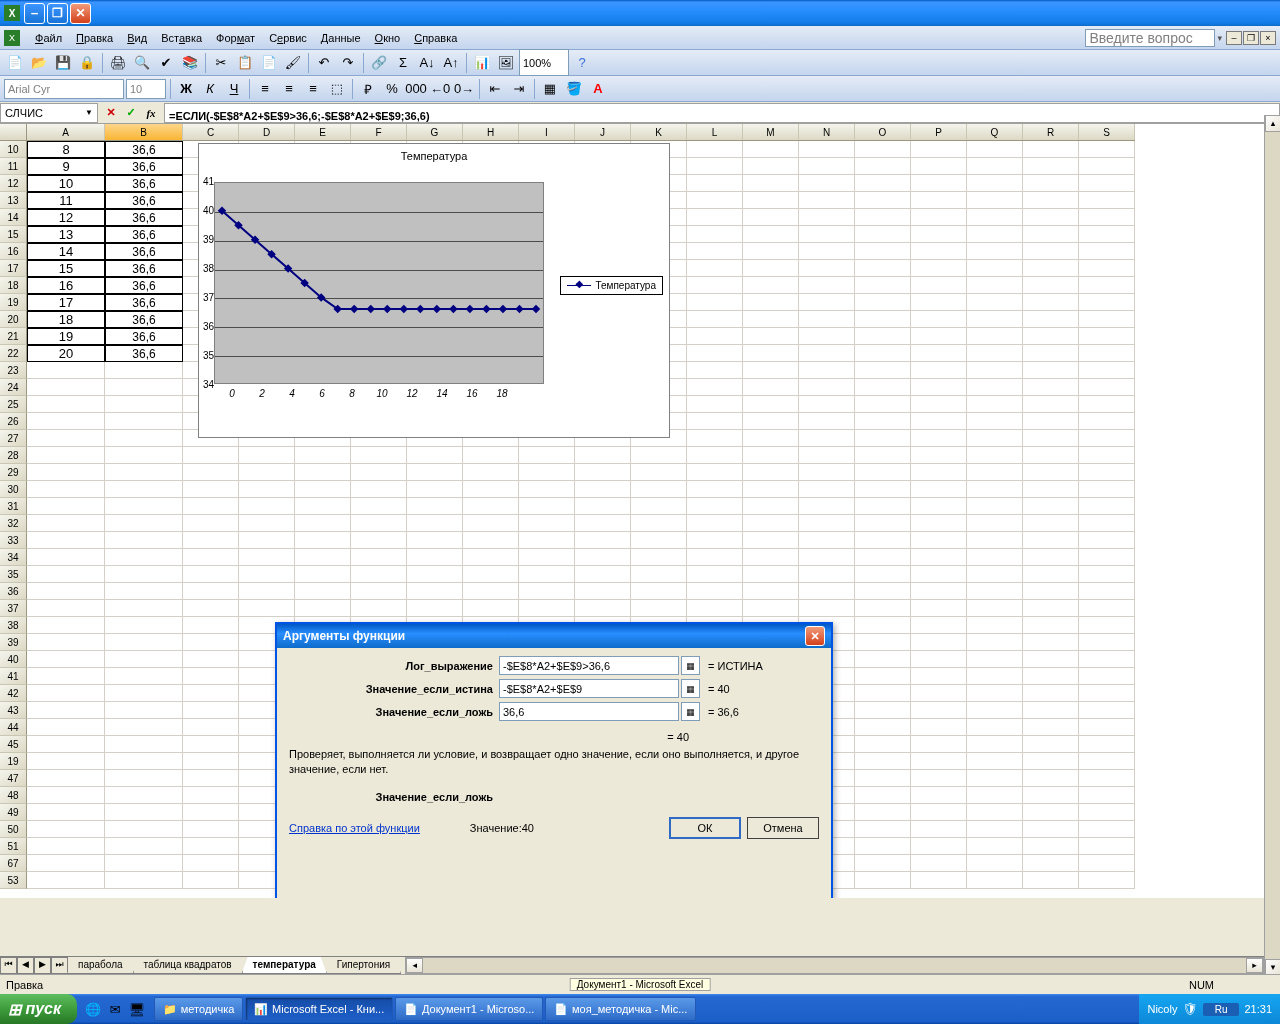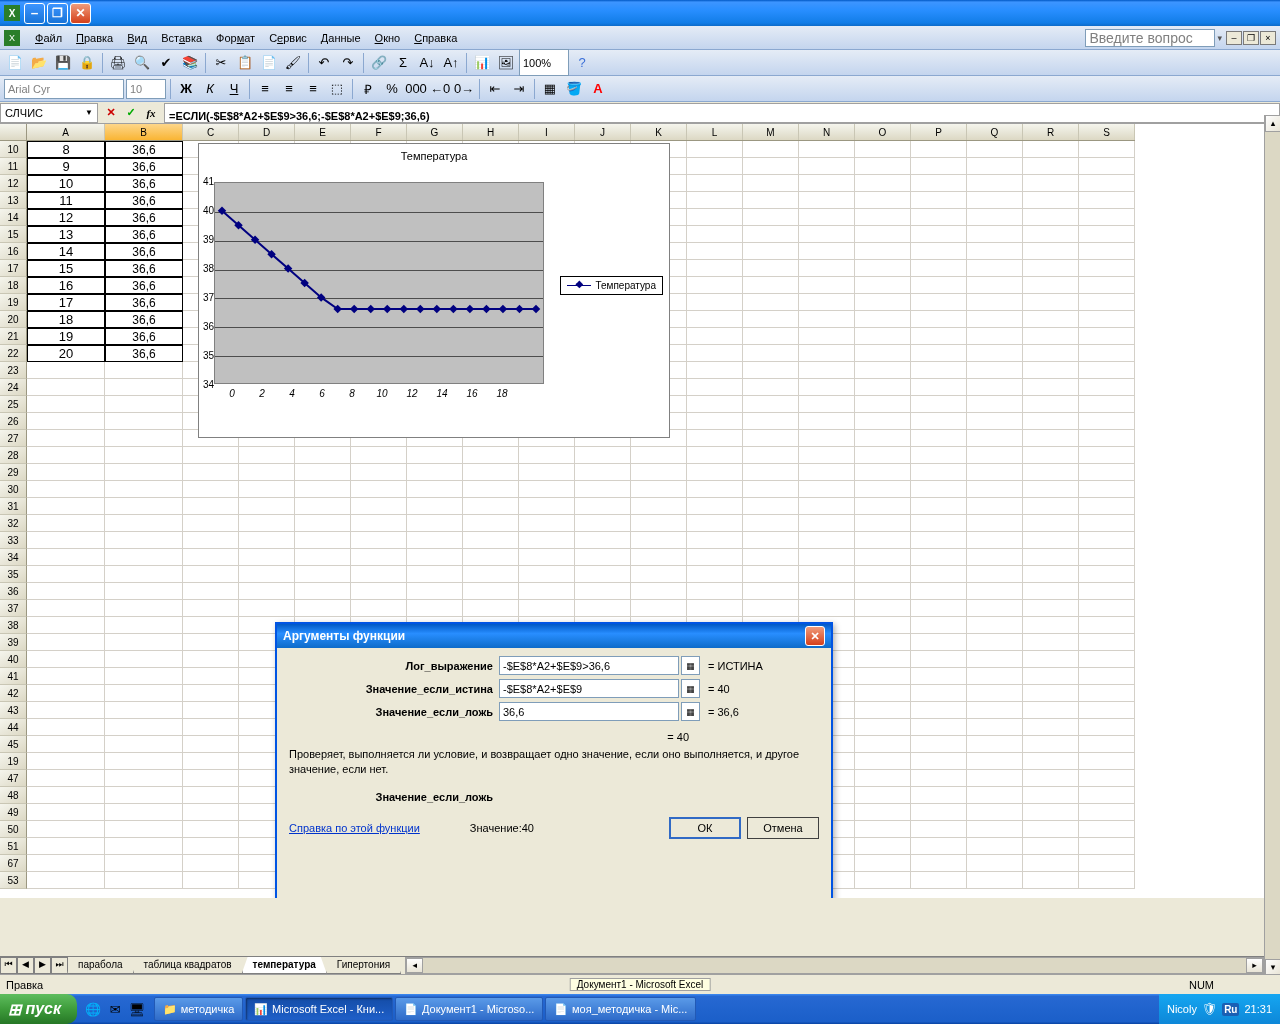--- a/index.html
+++ b/index.html
@@ -108,21 +108,21 @@
 
 
 .taskbar { position: absolute; bottom: 0; left: 0; right: 0; height: 30px; background: linear-gradient(to bottom, #3f8cf3 0%, #2668d2 8%, #1b5fc9 92%, #0843a2); display: flex; align-items: center; z-index: 100; }
 .start-btn { height: 30px; padding: 0 16px 0 8px; background: linear-gradient(to bottom, #5ebd5e 0%, #3e9c3b 50%, #267726); color: white; font-weight: bold; font-style: italic; font-size: 16px; display: flex; align-items: center; border-radius: 0 10px 10px 0; cursor: pointer; font-family:'Franklin Gothic Medium',Arial;}
 .ql { display: flex; gap: 2px; padding: 0 6px; }
 .ql-btn { width: 20px; height: 22px; cursor: pointer; display:flex;align-items:center;justify-content:center;font-size:13px;}
 .task-btn { height: 24px; padding: 0 8px; margin: 0 1px; background: linear-gradient(to bottom, #5a9ae8, #2e6bc9); border: 1px solid #2259b5; border-radius: 2px; color: white; font-size: 11px; display: flex; align-items: center; gap: 4px; cursor: pointer; max-width:160px; overflow:hidden; white-space:nowrap;}
 .task-btn.active { background: linear-gradient(to bottom, #154da8, #1e5fc9); box-shadow: inset 1px 1px 2px rgba(0,0,0,0.4); }
 .tray { margin-left: auto; background: linear-gradient(to bottom, #15a6f1, #0d87d8); height: 30px; display: flex; align-items: center; padding: 0 8px; gap: 5px; color: white; font-size: 11px; }
 .tray-icon{font-size:12px;}
-.lang { background: #1a5fb4; padding: 1px 2px; border-radius: 2px; font-size:10px;font-weight:bold;}
+.lang { background: #1a5fb4; padding: 1px 12px; border-radius: 2px; font-size:10px;}
 
 
 .vscroll { position: absolute; right: 0; top: 115px; bottom: 48px; width: 16px; background: #dcd8c4; border-left: 1px solid #a0a0a0; }
 .vscroll-btn { width: 16px; height: 17px; background: linear-gradient(to bottom right,#fefefe,#e8e4d6); border: 1px solid #a0a0a0; text-align:center;font-size:9px;line-height:15px;cursor:pointer;}
 
 
 .chart svg { position: absolute; left: 15px; top: 38px; }
 </style>
 </head>
 <body>

